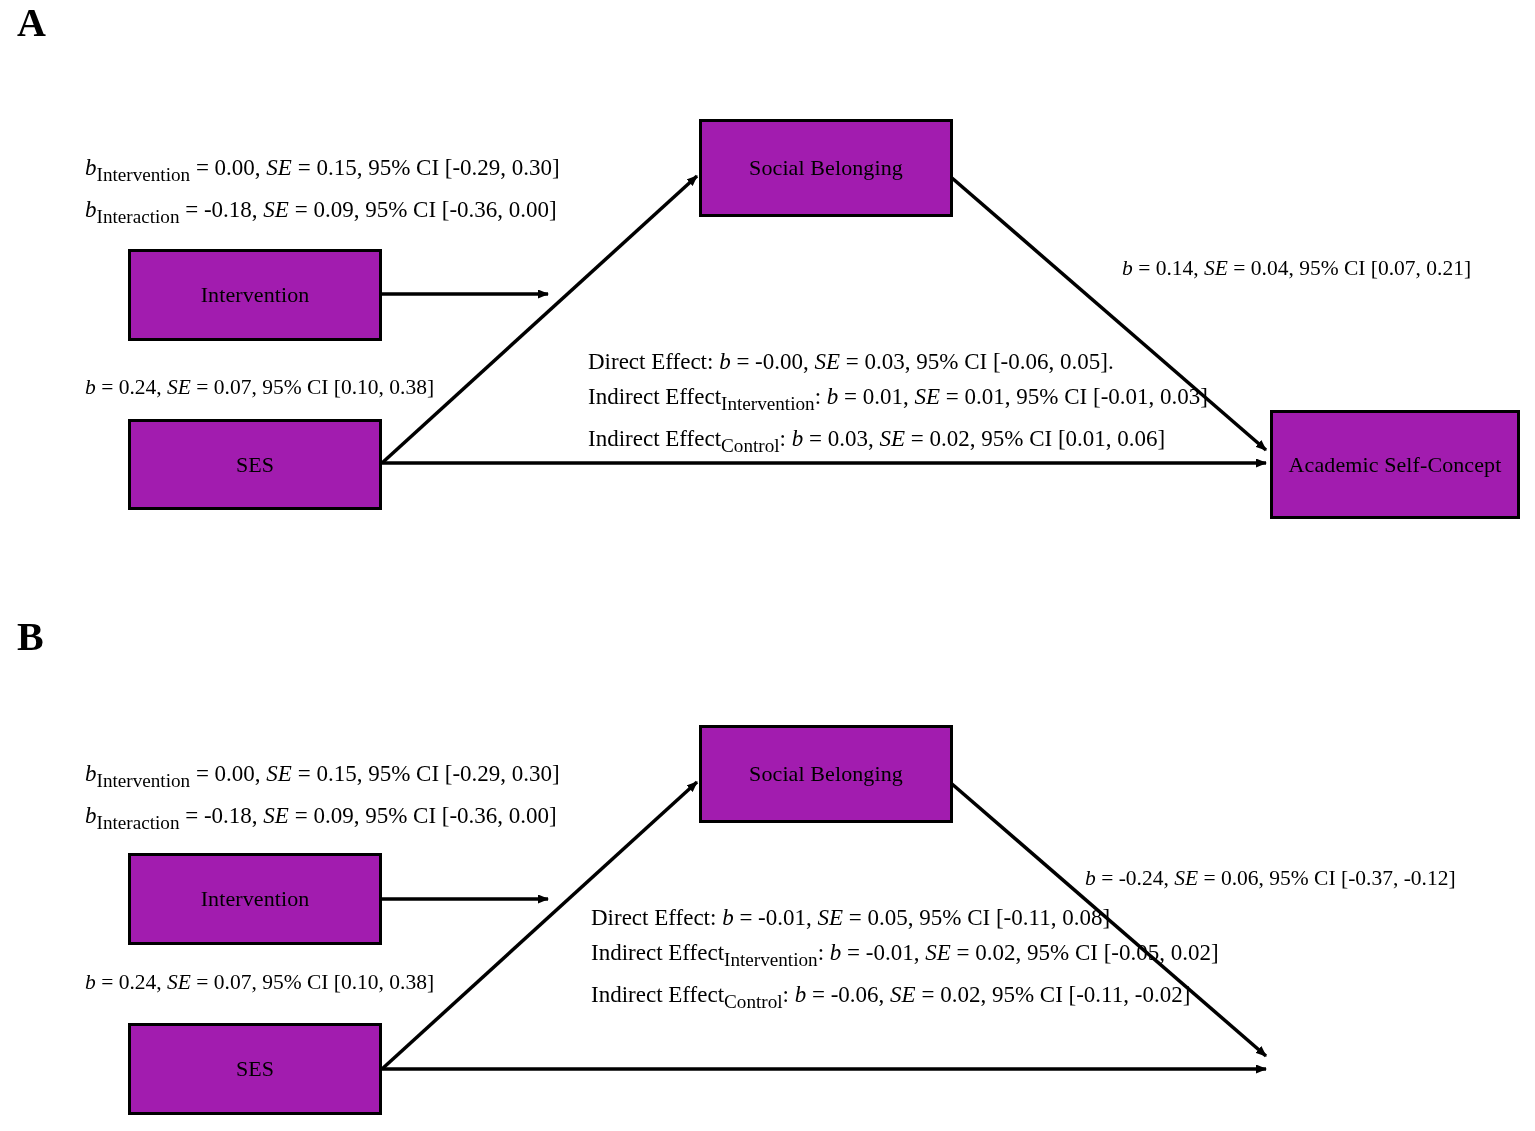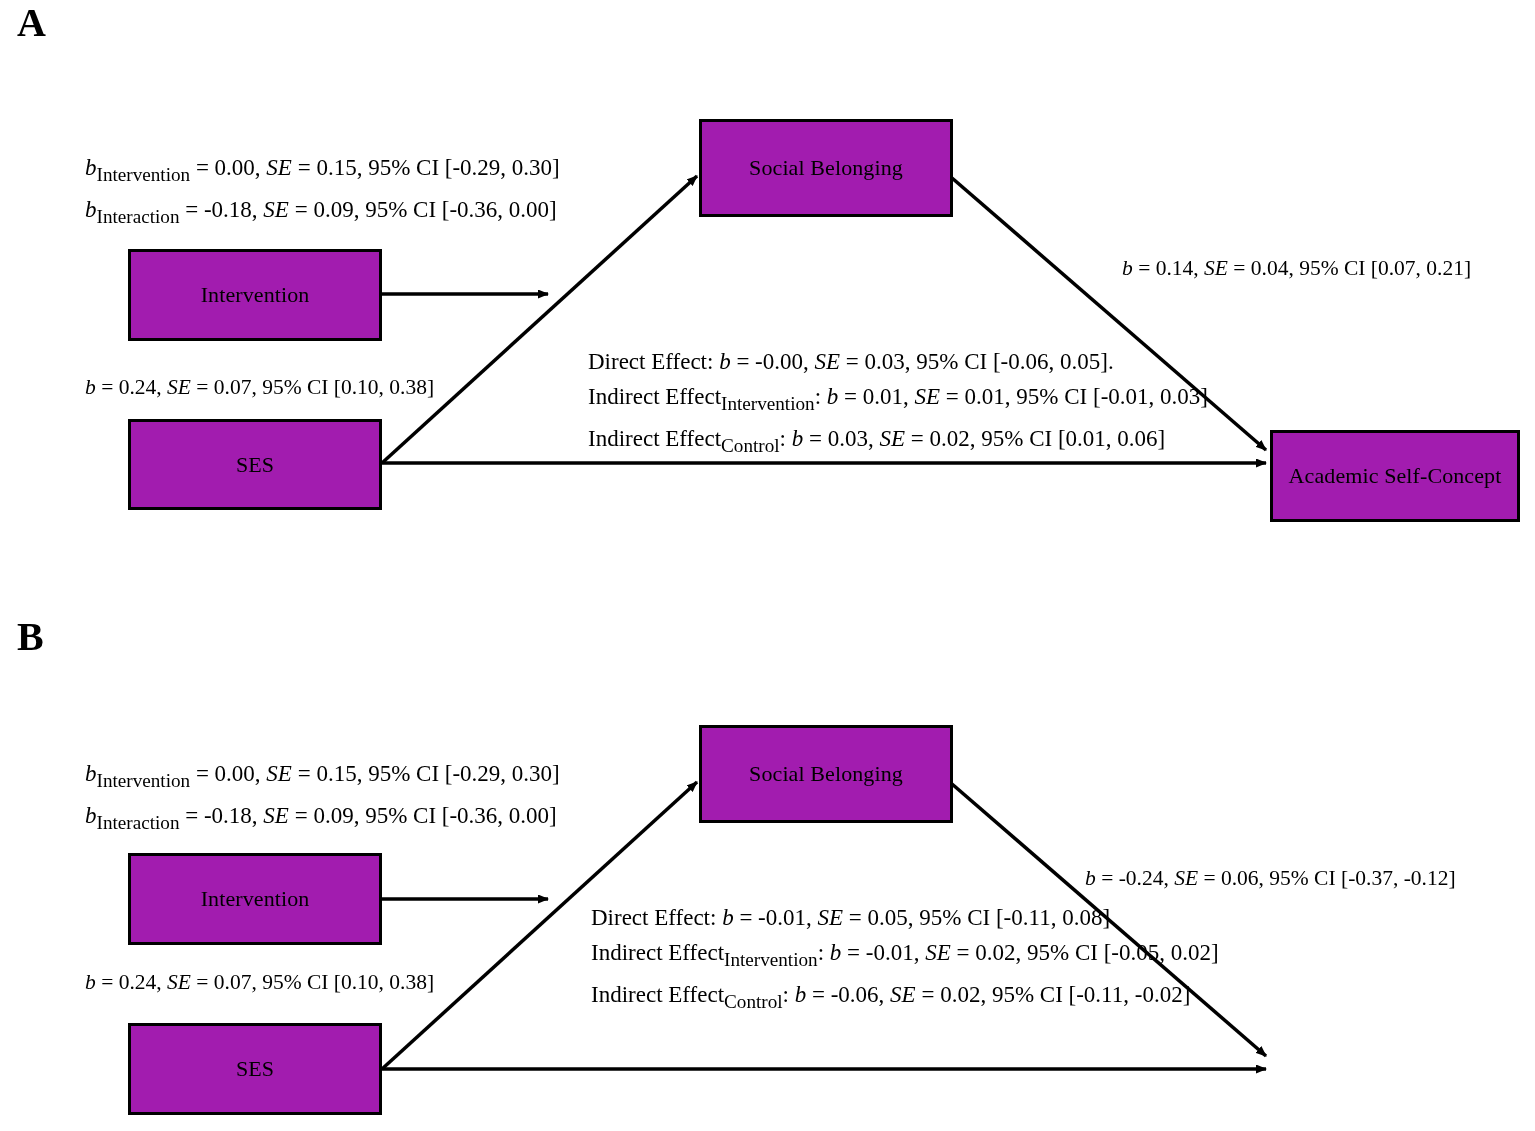--- a/index.html
+++ b/index.html
@@ -124,21 +124,21 @@
   </div>
 
   <div class="coef" style="left:1122px; top:251px;"><i>b</i><span> = 0.14, </span><i>SE</i><span> = 0.04, 95% CI [0.07, 0.21]</span></div>
 
   <div class="coef-block" style="left:588px; top:344px;">
     <div class="line"><span>Direct Effect: </span><i>b</i><span> = -0.00, </span><i>SE</i><span> = 0.03, 95% CI [-0.06, 0.05].</span></div>
     <div class="line"><span>Indirect Effect</span><sub>Intervention</sub><span>: </span><i>b</i><span> = 0.01, </span><i>SE</i><span> = 0.01, 95% CI [-0.01, 0.03]</span></div>
     <div class="line"><span>Indirect Effect</span><sub>Control</sub><span>: </span><i>b</i><span> = 0.03, </span><i>SE</i><span> = 0.02, 95% CI [0.01, 0.06]</span></div>
   </div>
 
-  <div class="node-box" style="left:1270px; top:430px; width:250px; height:92px;">
+  <div class="node-box" style="left:1270px; top:410px; width:250px; height:109px;">
     <span class="node-label">Academic Self-Concept</span>
   </div>
 
   <div class="panel-letter" style="left:17px; top:617px;">B</div>
 
   <div class="coef-block" style="left:85px; top:756px;">
     <div class="line"><i>b</i><sub>Intervention</sub><span> = 0.00, </span><i>SE</i><span> = 0.15, 95% CI [-0.29, 0.30]</span></div>
     <div class="line"><i>b</i><sub>Interaction</sub><span> = -0.18, </span><i>SE</i><span> = 0.09, 95% CI [-0.36, 0.00]</span></div>
   </div>
 

